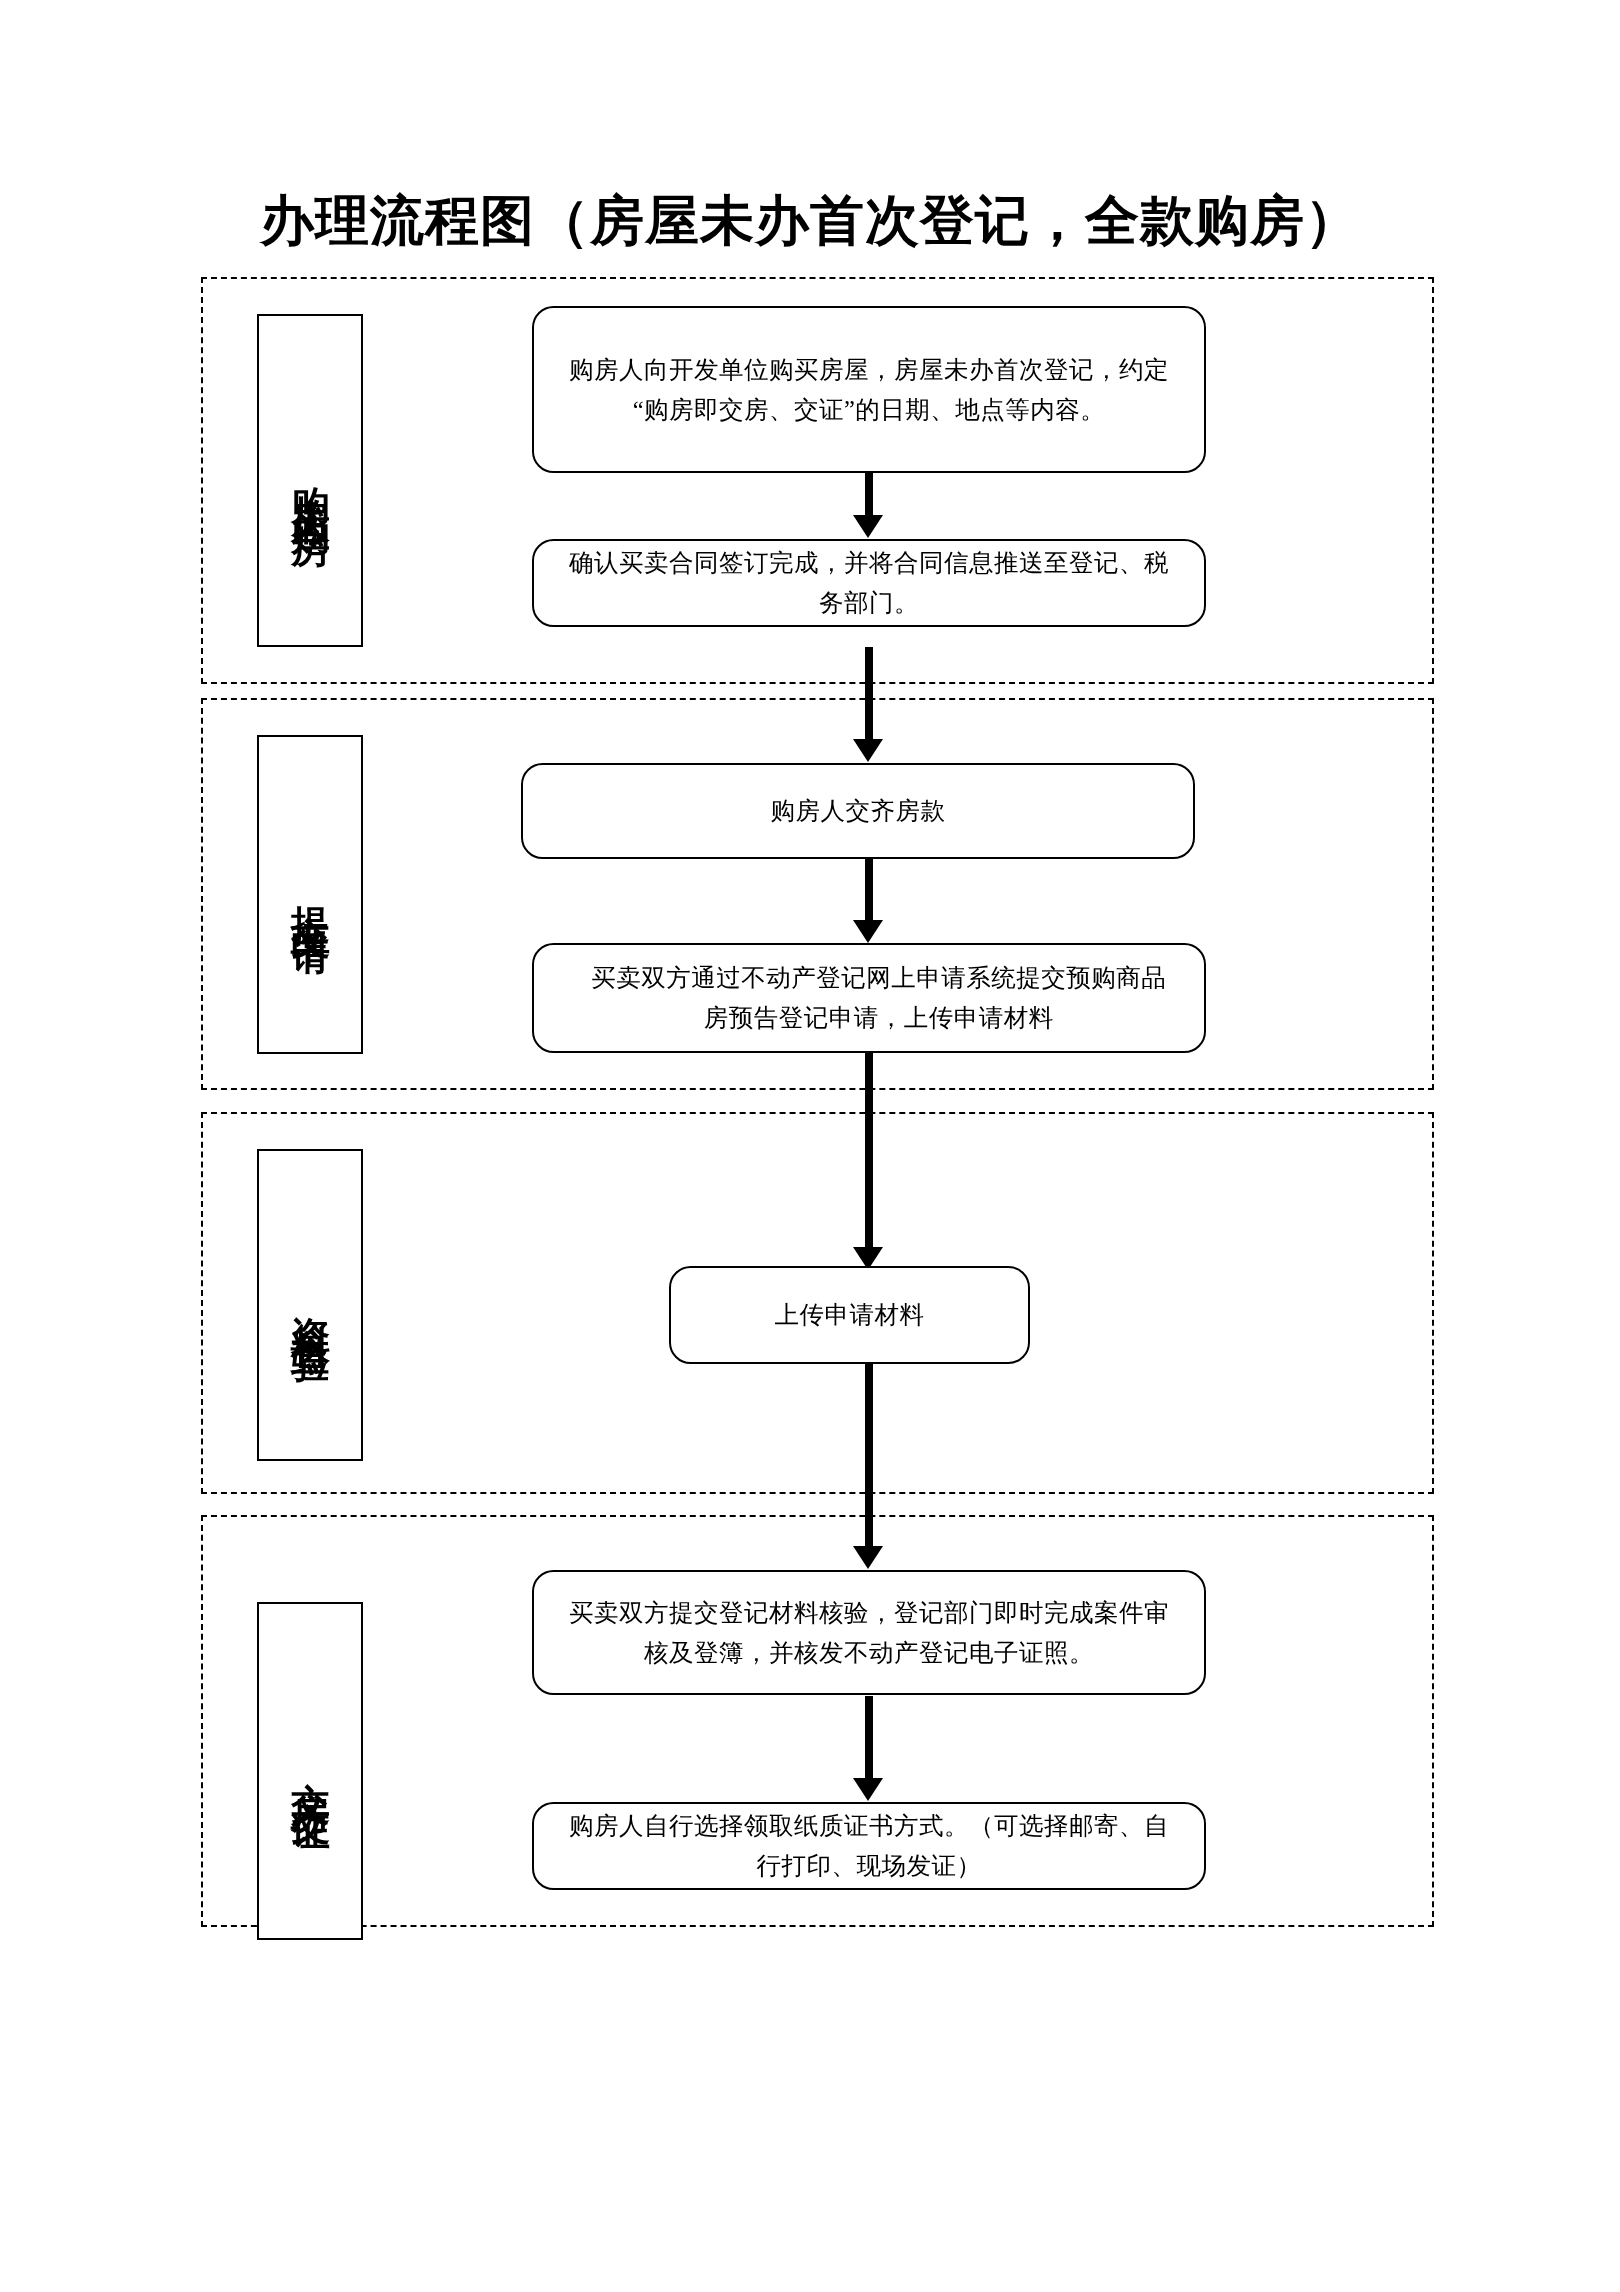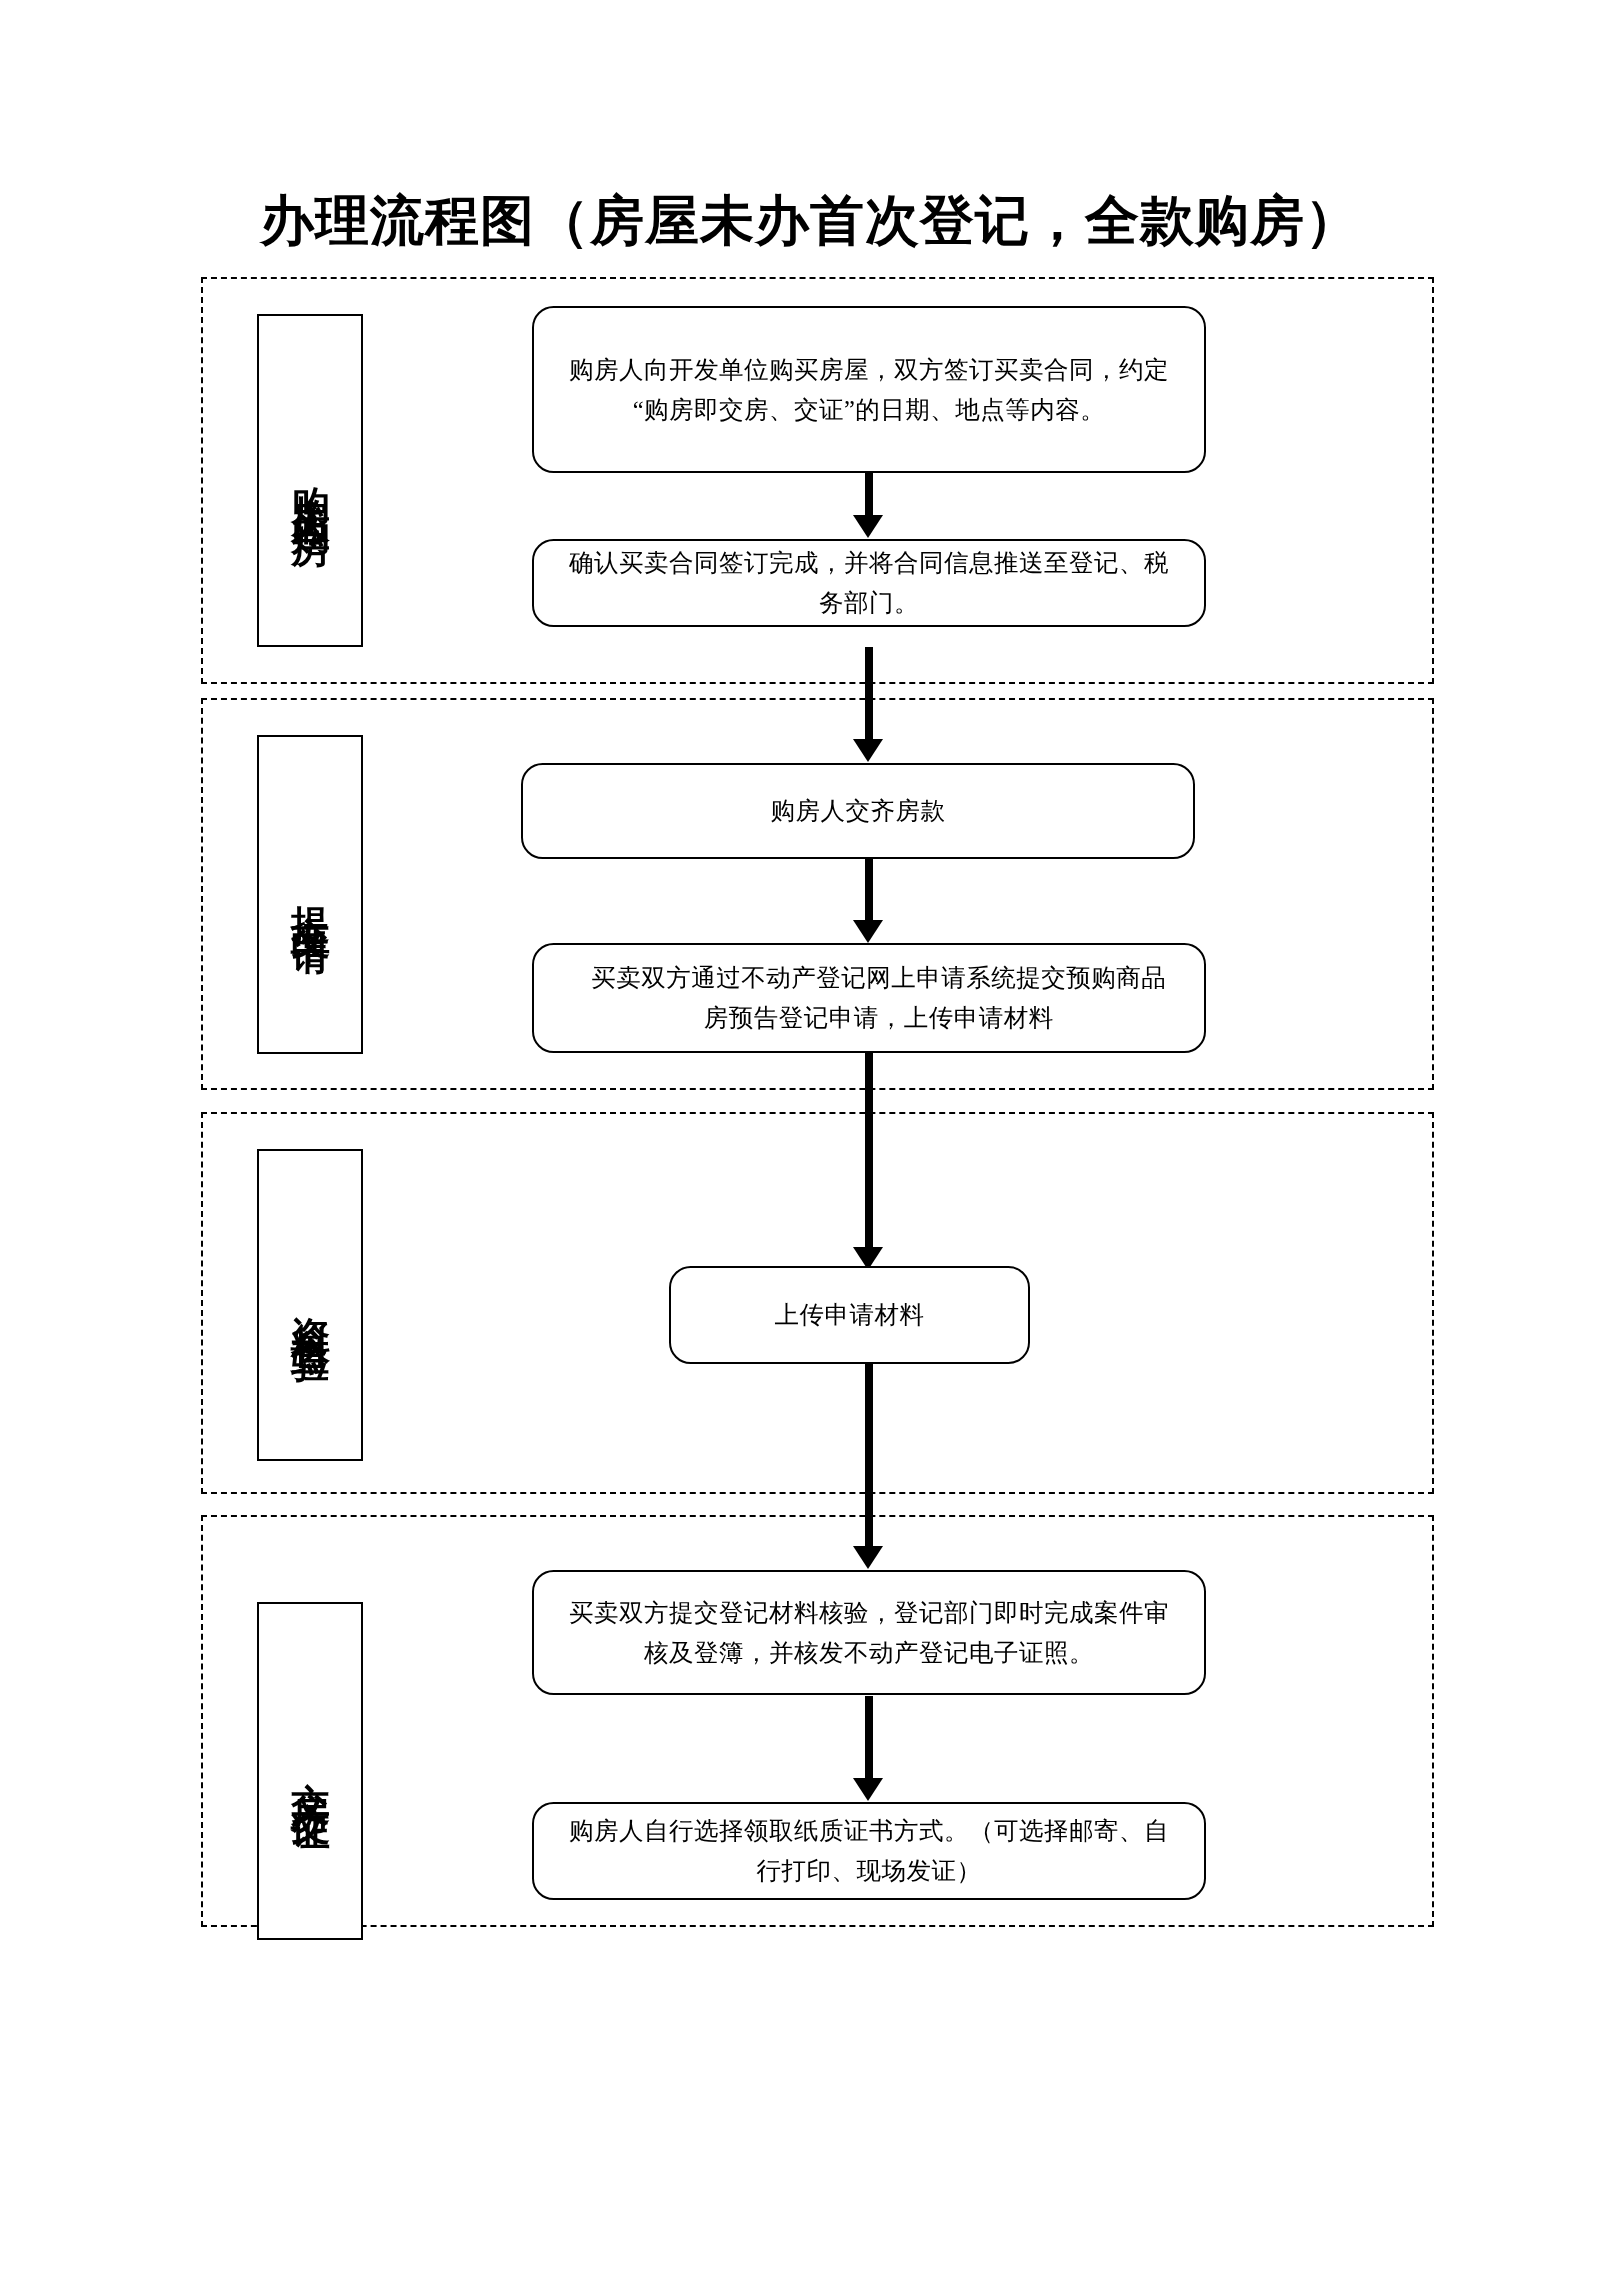--- a/index.html
+++ b/index.html
@@ -137,21 +137,21 @@
 
   <div class="doc-title">办理流程图（房屋未办首次登记，全款购房）</div>
 
   <div class="lane" style="top:277px; height:407px;"></div>
 
   <div class="stage-label" style="left:257px; top:314px; width:106px; height:333px;">
     <span class="vtext">购房人购房</span>
   </div>
 
   <div class="pbox" style="left:532px; top:306px; width:674px; height:167px;">
-    <span class="ptext">购房人向开发单位购买房屋，双方签订买卖合同，约定“购房即交房、交证”的日期、地点等内容。</span>
+    <span class="ptext">购房人向开发单位购买房屋，房屋未办首次登记，约定“购房即交房、交证”的日期、地点等内容。</span>
   </div>
 
   <div class="conn" style="left:869px; top:472px; height:67px;">
     <div class="shaft" style="height:45px;"></div>
     <div class="head" style="top:43px;"></div>
   </div>
 
   <div class="pbox" style="left:532px; top:539px; width:674px; height:88px;">
     <span class="ptext">确认买卖合同签订完成，并将合同信息推送至登记、税务部门。</span>
   </div>
@@ -209,18 +209,18 @@
 
   <div class="pbox" style="left:532px; top:1570px; width:674px; height:125px;">
     <span class="ptext">买卖双方提交登记材料核验，登记部门即时完成案件审核及登簿，并核发不动产登记电子证照。</span>
   </div>
 
   <div class="conn" style="left:869px; top:1696px; height:106px;">
     <div class="shaft" style="height:84px;"></div>
     <div class="head" style="top:82px;"></div>
   </div>
 
-  <div class="pbox" style="left:532px; top:1802px; width:674px; height:98px;">
+  <div class="pbox" style="left:532px; top:1802px; width:674px; height:88px;">
     <span class="ptext">购房人自行选择领取纸质证书方式。（可选择邮寄、自行打印、现场发证）</span>
   </div>
 
 </div>
 
 
 </body></html>

